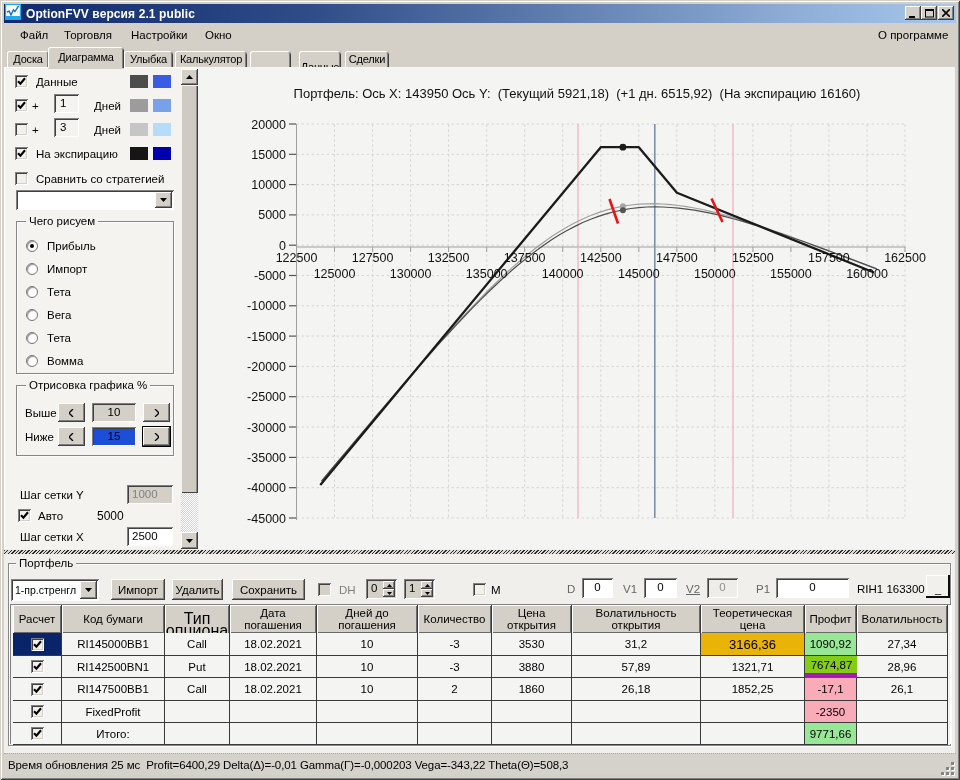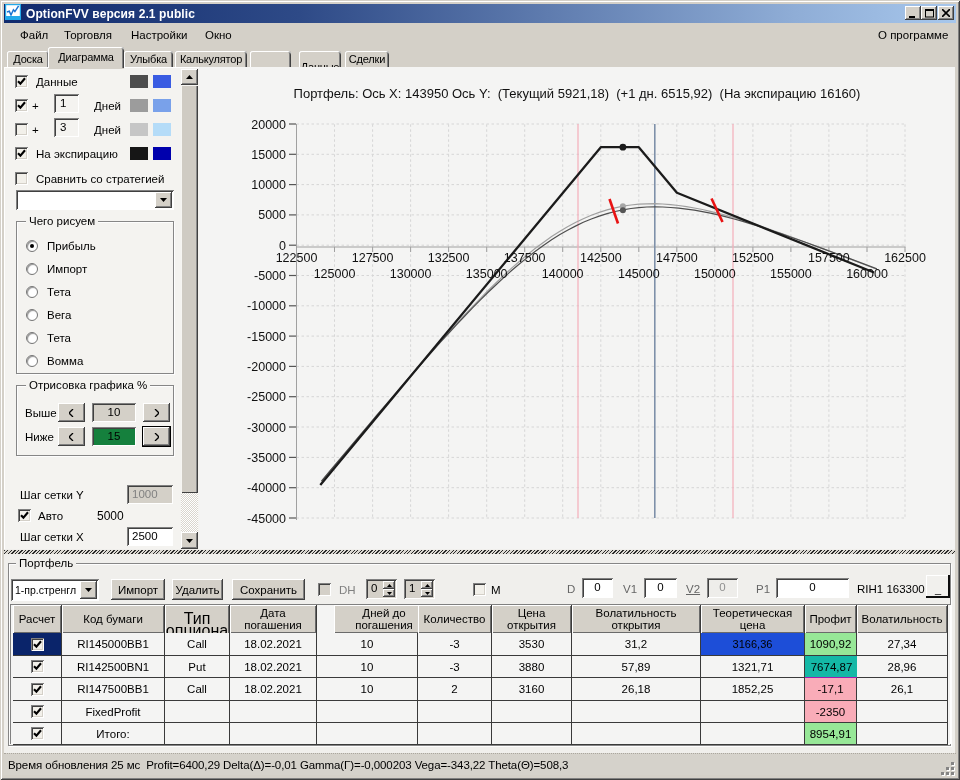--- a/index.html
+++ b/index.html
@@ -248,21 +248,21 @@
     <svg width="5" height="8" viewBox="0 0 5 8">
       <path d="M1 0 L5 4 L1 8" stroke="#000" stroke-width="1.3" fill="none"></path>
     </svg>
   </div>
 <div class="lbl" style="left:25px;top:431px;">Ниже</div>
 <div class="btn abs" style="left:58px;top:427px;width:27px;height:19px;">
     <svg width="5" height="8" viewBox="0 0 5 8">
       <path d="M4 0 L0 4 L4 8" stroke="#000" stroke-width="1.3" fill="none"></path>
     </svg>
   </div>
-<div class="fld abs" style="left:92px;top:427px;width:44px;height:19px;background:#15803d;text-align:center;padding-top:3px;">15</div>
+<div class="fld abs" style="left:92px;top:427px;width:44px;height:19px;background:#1d4ed8;text-align:center;padding-top:3px;">15</div>
 <div class="btn abs" style="left:143px;top:427px;width:27px;height:19px;outline:1px solid #000;">
     <svg width="5" height="8" viewBox="0 0 5 8">
       <path d="M1 0 L5 4 L1 8" stroke="#000" stroke-width="1.3" fill="none"></path>
     </svg>
   </div>
 <div class="lbl" style="left:20px;top:489px;">Шаг сетки Y</div>
 <div class="fld abs" style="left:127px;top:485px;width:46px;height:19px;background:#d4d0c8;color:#828282;padding:3px 0 0 5px;">1000</div>
 <div class="cb" style="left:18px;top:509px;">
     <svg width="9" height="9" viewBox="0 0 9 9">
       <path d="M1 4.2 L3.4 6.6 L8 1.2" stroke="#000" stroke-width="2.1" fill="none"></path>
@@ -338,71 +338,71 @@
 <div class="lbl" style="left:756px;top:583px;color:#666;">P1</div>
 <div class="fld abs" style="left:776px;top:578px;width:73px;height:20px;background:#fff;text-align:center;padding-top:3px;">0</div>
 <div class="lbl" style="left:857px;top:583px;font-size:11.5px;">RIH1 163300</div>
 <div class="abs" style="left:926px;top:575px;width:24px;height:23px;background:#f1f0ed;box-shadow:inset -2px -2px 0 #0d0d0d,inset 1px 1px 0 #fff;display:flex;align-items:flex-end;justify-content:center;padding-bottom:3px;font-size:11px;">_</div>
 
 <div class="abs sunk1" style="left:10px;top:604px;width:941px;height:140px;background:#f4f4f3;"></div>
 <div class="abs" style="left:13px;top:605px;width:49px;height:28px;background:#d4d0c8;box-shadow:inset 1px 1px 0 #fff,inset -1px -1px 0 #6a6a6a;border-right:1px solid #3a3a3a;display:flex;align-items:center;justify-content:center;text-align:center;font-size:11.5px;line-height:12px;">Расчет</div>
 <div class="abs" style="left:62px;top:605px;width:103px;height:28px;background:#d4d0c8;box-shadow:inset 1px 1px 0 #fff,inset -1px -1px 0 #6a6a6a;border-right:1px solid #3a3a3a;display:flex;align-items:center;justify-content:center;text-align:center;font-size:11.5px;line-height:12px;">Код бумаги</div>
 <div class="abs" style="left:165px;top:605px;width:65px;height:40px;background:#d4d0c8;box-shadow:inset 1px 1px 0 #fff,inset -1px -1px 0 #6a6a6a;border-right:1px solid #3a3a3a;display:flex;align-items:center;justify-content:center;text-align:center;font-size:16px;line-height:12px;">Тип<br>опциона</div>
 <div class="abs" style="left:230px;top:605px;width:87px;height:28px;background:#d4d0c8;box-shadow:inset 1px 1px 0 #fff,inset -1px -1px 0 #6a6a6a;border-right:1px solid #3a3a3a;display:flex;align-items:center;justify-content:center;text-align:center;font-size:11.5px;line-height:12px;">Дата<br>погашения</div>
-<div class="abs" style="left:317px;top:605px;width:101px;height:28px;background:#d4d0c8;box-shadow:inset 1px 1px 0 #fff,inset -1px -1px 0 #6a6a6a;border-right:1px solid #3a3a3a;display:flex;align-items:center;justify-content:center;text-align:center;font-size:11.5px;line-height:12px;margin-left:17px;">Дней до<br>погашения</div>
+<div class="abs" style="left:317px;top:605px;width:101px;height:28px;background:#d4d0c8;box-shadow:inset 1px 1px 0 #fff,inset -1px -1px 0 #6a6a6a;border-right:1px solid #3a3a3a;display:flex;align-items:center;justify-content:center;text-align:center;font-size:11.5px;line-height:12px;">Дней до<br>погашения</div>
 <div class="abs" style="left:418px;top:605px;width:74px;height:28px;background:#d4d0c8;box-shadow:inset 1px 1px 0 #fff,inset -1px -1px 0 #6a6a6a;border-right:1px solid #3a3a3a;display:flex;align-items:center;justify-content:center;text-align:center;font-size:11.5px;line-height:12px;">Количество</div>
 <div class="abs" style="left:492px;top:605px;width:80px;height:28px;background:#d4d0c8;box-shadow:inset 1px 1px 0 #fff,inset -1px -1px 0 #6a6a6a;border-right:1px solid #3a3a3a;display:flex;align-items:center;justify-content:center;text-align:center;font-size:11.5px;line-height:12px;">Цена<br>открытия</div>
 <div class="abs" style="left:572px;top:605px;width:129px;height:28px;background:#d4d0c8;box-shadow:inset 1px 1px 0 #fff,inset -1px -1px 0 #6a6a6a;border-right:1px solid #3a3a3a;display:flex;align-items:center;justify-content:center;text-align:center;font-size:11.5px;line-height:12px;">Волатильность<br>открытия</div>
 <div class="abs" style="left:701px;top:605px;width:104px;height:28px;background:#d4d0c8;box-shadow:inset 1px 1px 0 #fff,inset -1px -1px 0 #6a6a6a;border-right:1px solid #3a3a3a;display:flex;align-items:center;justify-content:center;text-align:center;font-size:11.5px;line-height:12px;">Теоретическая<br>цена</div>
 <div class="abs" style="left:805px;top:605px;width:52px;height:28px;background:#d4d0c8;box-shadow:inset 1px 1px 0 #fff,inset -1px -1px 0 #6a6a6a;border-right:1px solid #3a3a3a;display:flex;align-items:center;justify-content:center;text-align:center;font-size:11.5px;line-height:12px;">Профит</div>
 <div class="abs" style="left:857px;top:605px;width:91px;height:28px;background:#d4d0c8;box-shadow:inset 1px 1px 0 #fff,inset -1px -1px 0 #6a6a6a;border-right:1px solid #3a3a3a;display:flex;align-items:center;justify-content:center;text-align:center;font-size:11.5px;line-height:12px;">Волатильность</div>
 <div class="abs" style="left:13px;top:633px;width:49px;height:23px;background:#0a246a;border-right:1px solid #3a3a3a;border-bottom:1px solid #3a3a3a;"></div>
 <div class="cb" style="left:31px;top:638px;">
     <svg width="9" height="9" viewBox="0 0 9 9">
       <path d="M1 4.2 L3.4 6.6 L8 1.2" stroke="#000" stroke-width="2.1" fill="none"></path>
     </svg>
   </div>
 <div class="abs" style="left:62px;top:633px;width:103px;height:23px;background:#f4f4f3;border-right:1px solid #3a3a3a;border-bottom:1px solid #3a3a3a;display:flex;align-items:center;justify-content:center;font-size:11.5px;">RI145000BB1</div>
 <div class="abs" style="left:165px;top:633px;width:65px;height:23px;background:#f4f4f3;border-right:1px solid #3a3a3a;border-bottom:1px solid #3a3a3a;display:flex;align-items:center;justify-content:center;font-size:11.5px;">Call</div>
 <div class="abs" style="left:230px;top:633px;width:87px;height:23px;background:#f4f4f3;border-right:1px solid #3a3a3a;border-bottom:1px solid #3a3a3a;display:flex;align-items:center;justify-content:center;font-size:11.5px;">18.02.2021</div>
 <div class="abs" style="left:317px;top:633px;width:101px;height:23px;background:#f4f4f3;border-right:1px solid #3a3a3a;border-bottom:1px solid #3a3a3a;display:flex;align-items:center;justify-content:center;font-size:11.5px;">10</div>
 <div class="abs" style="left:418px;top:633px;width:74px;height:23px;background:#f4f4f3;border-right:1px solid #3a3a3a;border-bottom:1px solid #3a3a3a;display:flex;align-items:center;justify-content:center;font-size:11.5px;">-3</div>
 <div class="abs" style="left:492px;top:633px;width:80px;height:23px;background:#f4f4f3;border-right:1px solid #3a3a3a;border-bottom:1px solid #3a3a3a;display:flex;align-items:center;justify-content:center;font-size:11.5px;">3530</div>
 <div class="abs" style="left:572px;top:633px;width:129px;height:23px;background:#f4f4f3;border-right:1px solid #3a3a3a;border-bottom:1px solid #3a3a3a;display:flex;align-items:center;justify-content:center;font-size:11.5px;">31,2</div>
-<div class="abs" style="left:701px;top:633px;width:104px;height:23px;background:#1d4ed8;border-right:1px solid #3a3a3a;border-bottom:1px solid #3a3a3a;display:flex;align-items:center;justify-content:center;font-size:11px;text-align:center;">3166,36</div>
+<div class="abs" style="left:701px;top:633px;width:104px;height:23px;background:#eab308;border-right:1px solid #3a3a3a;border-bottom:1px solid #3a3a3a;display:flex;align-items:center;justify-content:center;font-size:13px;text-align:center;">3166,36</div>
 <div class="abs" style="left:805px;top:633px;width:52px;height:23px;background:#97e797;border-right:1px solid #3a3a3a;border-bottom:1px solid #3a3a3a;display:flex;align-items:center;justify-content:center;font-size:11.5px;">1090,92</div>
 <div class="abs" style="left:857px;top:633px;width:91px;height:23px;background:#f4f4f3;border-right:1px solid #3a3a3a;border-bottom:1px solid #3a3a3a;display:flex;align-items:center;justify-content:center;font-size:11.5px;">27,34</div>
 <div class="abs" style="left:13px;top:656px;width:49px;height:22px;background:#f4f4f3;border-right:1px solid #3a3a3a;border-bottom:1px solid #3a3a3a;"></div>
 <div class="cb" style="left:31px;top:660px;">
     <svg width="9" height="9" viewBox="0 0 9 9">
       <path d="M1 4.2 L3.4 6.6 L8 1.2" stroke="#000" stroke-width="2.1" fill="none"></path>
     </svg>
   </div>
 <div class="abs" style="left:62px;top:656px;width:103px;height:22px;background:#f4f4f3;border-right:1px solid #3a3a3a;border-bottom:1px solid #3a3a3a;display:flex;align-items:center;justify-content:center;font-size:11.5px;">RI142500BN1</div>
 <div class="abs" style="left:165px;top:656px;width:65px;height:22px;background:#f4f4f3;border-right:1px solid #3a3a3a;border-bottom:1px solid #3a3a3a;display:flex;align-items:center;justify-content:center;font-size:11.5px;">Put</div>
 <div class="abs" style="left:230px;top:656px;width:87px;height:22px;background:#f4f4f3;border-right:1px solid #3a3a3a;border-bottom:1px solid #3a3a3a;display:flex;align-items:center;justify-content:center;font-size:11.5px;">18.02.2021</div>
 <div class="abs" style="left:317px;top:656px;width:101px;height:22px;background:#f4f4f3;border-right:1px solid #3a3a3a;border-bottom:1px solid #3a3a3a;display:flex;align-items:center;justify-content:center;font-size:11.5px;">10</div>
 <div class="abs" style="left:418px;top:656px;width:74px;height:22px;background:#f4f4f3;border-right:1px solid #3a3a3a;border-bottom:1px solid #3a3a3a;display:flex;align-items:center;justify-content:center;font-size:11.5px;">-3</div>
 <div class="abs" style="left:492px;top:656px;width:80px;height:22px;background:#f4f4f3;border-right:1px solid #3a3a3a;border-bottom:1px solid #3a3a3a;display:flex;align-items:center;justify-content:center;font-size:11.5px;">3880</div>
 <div class="abs" style="left:572px;top:656px;width:129px;height:22px;background:#f4f4f3;border-right:1px solid #3a3a3a;border-bottom:1px solid #3a3a3a;display:flex;align-items:center;justify-content:center;font-size:11.5px;">57,89</div>
 <div class="abs" style="left:701px;top:656px;width:104px;height:22px;background:#f4f4f3;border-right:1px solid #3a3a3a;border-bottom:1px solid #3a3a3a;display:flex;align-items:center;justify-content:center;font-size:11.5px;">1321,71</div>
-<div class="abs" style="left:805px;top:656px;width:54px;height:22px;background:#14b8a6;border-right:1px solid #3a3a3a;border-bottom:1px solid #a21caf;display:flex;align-items:center;justify-content:center;font-size:11.5px;">7674,87</div>
+<div class="abs" style="left:805px;top:656px;width:54px;height:22px;background:#84cc16;border-right:1px solid #3a3a3a;border-bottom:5px solid #a21caf;display:flex;align-items:center;justify-content:center;font-size:11.5px;">7674,87</div>
 <div class="abs" style="left:857px;top:656px;width:91px;height:22px;background:#f4f4f3;border-right:1px solid #3a3a3a;border-bottom:1px solid #3a3a3a;display:flex;align-items:center;justify-content:center;font-size:11.5px;">28,96</div>
 <div class="abs" style="left:13px;top:678px;width:49px;height:23px;background:#f4f4f3;border-right:1px solid #3a3a3a;border-bottom:1px solid #3a3a3a;"></div>
 <div class="cb" style="left:31px;top:683px;">
     <svg width="9" height="9" viewBox="0 0 9 9">
       <path d="M1 4.2 L3.4 6.6 L8 1.2" stroke="#000" stroke-width="2.1" fill="none"></path>
     </svg>
   </div>
 <div class="abs" style="left:62px;top:678px;width:103px;height:23px;background:#f4f4f3;border-right:1px solid #3a3a3a;border-bottom:1px solid #3a3a3a;display:flex;align-items:center;justify-content:center;font-size:11.5px;">RI147500BB1</div>
 <div class="abs" style="left:165px;top:678px;width:65px;height:23px;background:#f4f4f3;border-right:1px solid #3a3a3a;border-bottom:1px solid #3a3a3a;display:flex;align-items:center;justify-content:center;font-size:11.5px;">Call</div>
 <div class="abs" style="left:230px;top:678px;width:87px;height:23px;background:#f4f4f3;border-right:1px solid #3a3a3a;border-bottom:1px solid #3a3a3a;display:flex;align-items:center;justify-content:center;font-size:11.5px;">18.02.2021</div>
 <div class="abs" style="left:317px;top:678px;width:101px;height:23px;background:#f4f4f3;border-right:1px solid #3a3a3a;border-bottom:1px solid #3a3a3a;display:flex;align-items:center;justify-content:center;font-size:11.5px;">10</div>
 <div class="abs" style="left:418px;top:678px;width:74px;height:23px;background:#f4f4f3;border-right:1px solid #3a3a3a;border-bottom:1px solid #3a3a3a;display:flex;align-items:center;justify-content:center;font-size:11.5px;">2</div>
-<div class="abs" style="left:492px;top:678px;width:80px;height:23px;background:#f4f4f3;border-right:1px solid #3a3a3a;border-bottom:1px solid #3a3a3a;display:flex;align-items:center;justify-content:center;font-size:11.5px;">3160</div>
+<div class="abs" style="left:492px;top:678px;width:80px;height:23px;background:#f4f4f3;border-right:1px solid #3a3a3a;border-bottom:1px solid #3a3a3a;display:flex;align-items:center;justify-content:center;font-size:11.5px;">1860</div>
 <div class="abs" style="left:572px;top:678px;width:129px;height:23px;background:#f4f4f3;border-right:1px solid #3a3a3a;border-bottom:1px solid #3a3a3a;display:flex;align-items:center;justify-content:center;font-size:11.5px;">26,18</div>
 <div class="abs" style="left:701px;top:678px;width:104px;height:23px;background:#f4f4f3;border-right:1px solid #3a3a3a;border-bottom:1px solid #3a3a3a;display:flex;align-items:center;justify-content:center;font-size:11.5px;">1852,25</div>
 <div class="abs" style="left:805px;top:678px;width:52px;height:23px;background:#f9acb8;border-right:1px solid #3a3a3a;border-bottom:1px solid #3a3a3a;display:flex;align-items:center;justify-content:center;font-size:11.5px;">-17,1</div>
 <div class="abs" style="left:857px;top:678px;width:91px;height:23px;background:#f4f4f3;border-right:1px solid #3a3a3a;border-bottom:1px solid #3a3a3a;display:flex;align-items:center;justify-content:center;font-size:11.5px;">26,1</div>
 <div class="abs" style="left:13px;top:701px;width:49px;height:22px;background:#f4f4f3;border-right:1px solid #3a3a3a;border-bottom:1px solid #3a3a3a;"></div>
 <div class="cb" style="left:31px;top:705px;">
     <svg width="9" height="9" viewBox="0 0 9 9">
       <path d="M1 4.2 L3.4 6.6 L8 1.2" stroke="#000" stroke-width="2.1" fill="none"></path>
     </svg>
   </div>
@@ -423,21 +423,21 @@
     </svg>
   </div>
 <div class="abs" style="left:62px;top:723px;width:103px;height:22px;background:#f4f4f3;border-right:1px solid #3a3a3a;border-bottom:1px solid #3a3a3a;display:flex;align-items:center;justify-content:center;font-size:11.5px;">Итого:</div>
 <div class="abs" style="left:165px;top:723px;width:65px;height:22px;background:#f4f4f3;border-right:1px solid #3a3a3a;border-bottom:1px solid #3a3a3a;display:flex;align-items:center;justify-content:center;font-size:11.5px;"></div>
 <div class="abs" style="left:230px;top:723px;width:87px;height:22px;background:#f4f4f3;border-right:1px solid #3a3a3a;border-bottom:1px solid #3a3a3a;display:flex;align-items:center;justify-content:center;font-size:11.5px;"></div>
 <div class="abs" style="left:317px;top:723px;width:101px;height:22px;background:#f4f4f3;border-right:1px solid #3a3a3a;border-bottom:1px solid #3a3a3a;display:flex;align-items:center;justify-content:center;font-size:11.5px;"></div>
 <div class="abs" style="left:418px;top:723px;width:74px;height:22px;background:#f4f4f3;border-right:1px solid #3a3a3a;border-bottom:1px solid #3a3a3a;display:flex;align-items:center;justify-content:center;font-size:11.5px;"></div>
 <div class="abs" style="left:492px;top:723px;width:80px;height:22px;background:#f4f4f3;border-right:1px solid #3a3a3a;border-bottom:1px solid #3a3a3a;display:flex;align-items:center;justify-content:center;font-size:11.5px;"></div>
 <div class="abs" style="left:572px;top:723px;width:129px;height:22px;background:#f4f4f3;border-right:1px solid #3a3a3a;border-bottom:1px solid #3a3a3a;display:flex;align-items:center;justify-content:center;font-size:11.5px;"></div>
 <div class="abs" style="left:701px;top:723px;width:104px;height:22px;background:#f4f4f3;border-right:1px solid #3a3a3a;border-bottom:1px solid #3a3a3a;display:flex;align-items:center;justify-content:center;font-size:11.5px;"></div>
-<div class="abs" style="left:805px;top:723px;width:52px;height:22px;background:#97e797;border-right:1px solid #3a3a3a;border-bottom:1px solid #3a3a3a;display:flex;align-items:center;justify-content:center;font-size:11.5px;">8954,91</div>
+<div class="abs" style="left:805px;top:723px;width:52px;height:22px;background:#97e797;border-right:1px solid #3a3a3a;border-bottom:1px solid #3a3a3a;display:flex;align-items:center;justify-content:center;font-size:11.5px;">9771,66</div>
 <div class="abs" style="left:857px;top:723px;width:91px;height:22px;background:#f4f4f3;border-right:1px solid #3a3a3a;border-bottom:1px solid #3a3a3a;display:flex;align-items:center;justify-content:center;font-size:11.5px;"></div>
 
 <div class="abs" style="left:4px;top:753px;width:952px;height:22px;background:#d5d2cb;border-top:1px dotted #aaa69e;"></div>
 <div class="lbl" style="left:8px;top:759px;letter-spacing:-0.1px;">Время обновления 25 мс&nbsp;&nbsp;Profit=6400,29 Delta(Δ)=-0,01 Gamma(Γ)=-0,000203 Vega=-343,22 Theta(Θ)=508,3</div>
 <div class="abs" style="left:939px;top:761px;width:16px;height:16px;">
 <div style="position:absolute;right:1px;top:1px;width:3px;height:3px;background:#848484;box-shadow:1px 1px 0 #fff;"></div>
 <div style="position:absolute;right:6px;top:6px;width:3px;height:3px;background:#848484;box-shadow:1px 1px 0 #fff;"></div>
 <div style="position:absolute;right:1px;top:6px;width:3px;height:3px;background:#848484;box-shadow:1px 1px 0 #fff;"></div>
 <div style="position:absolute;right:11px;top:11px;width:3px;height:3px;background:#848484;box-shadow:1px 1px 0 #fff;"></div>
 <div style="position:absolute;right:6px;top:11px;width:3px;height:3px;background:#848484;box-shadow:1px 1px 0 #fff;"></div>

